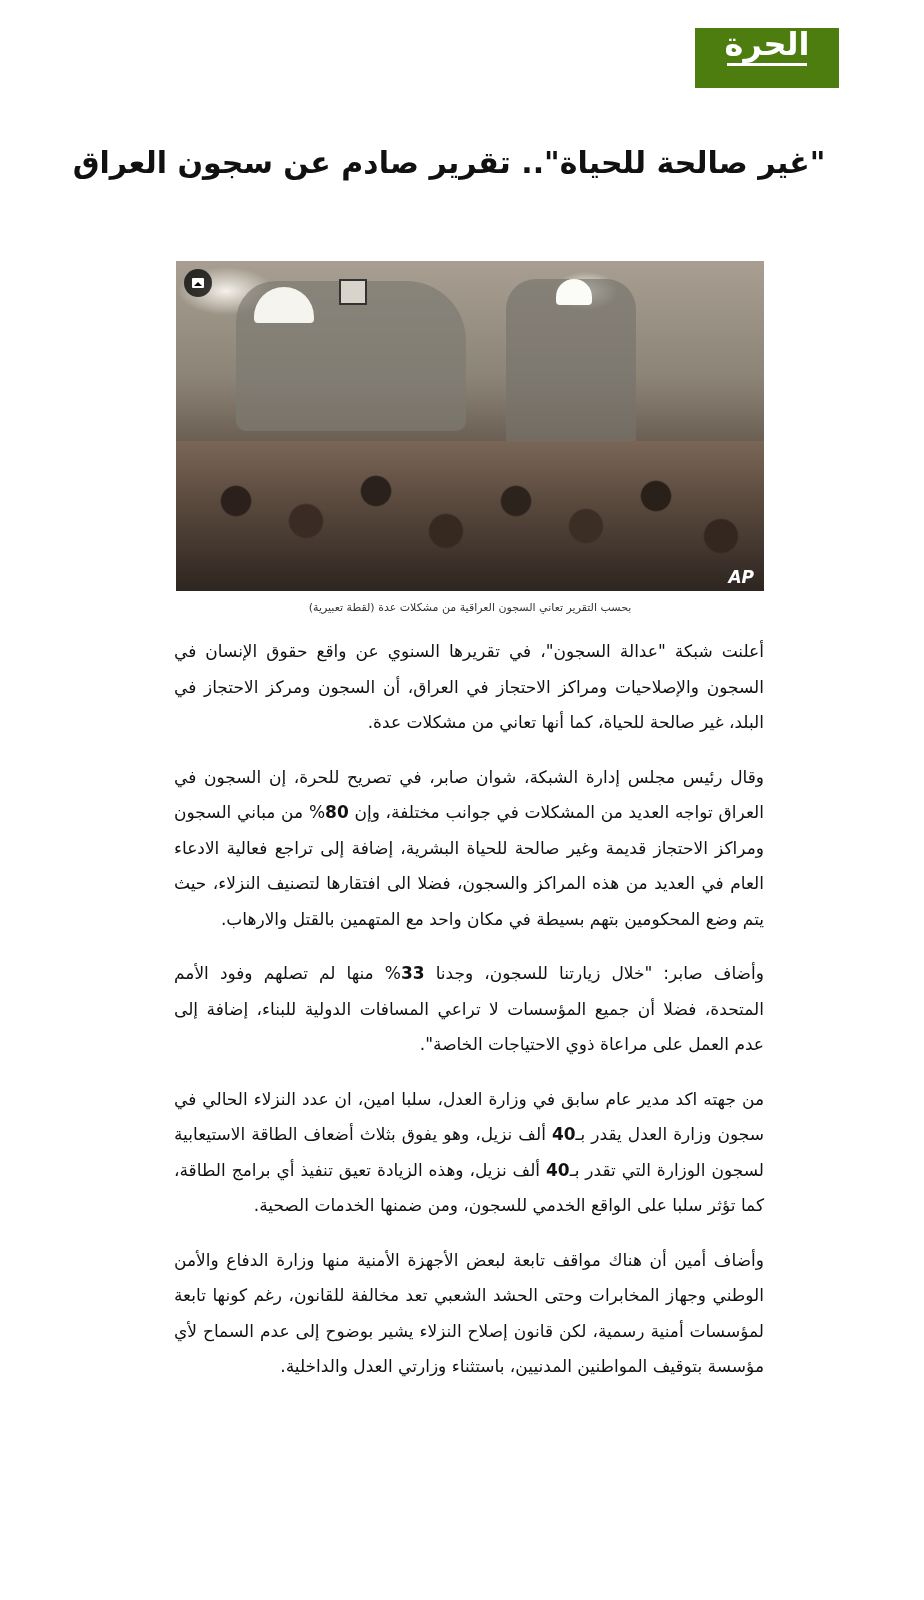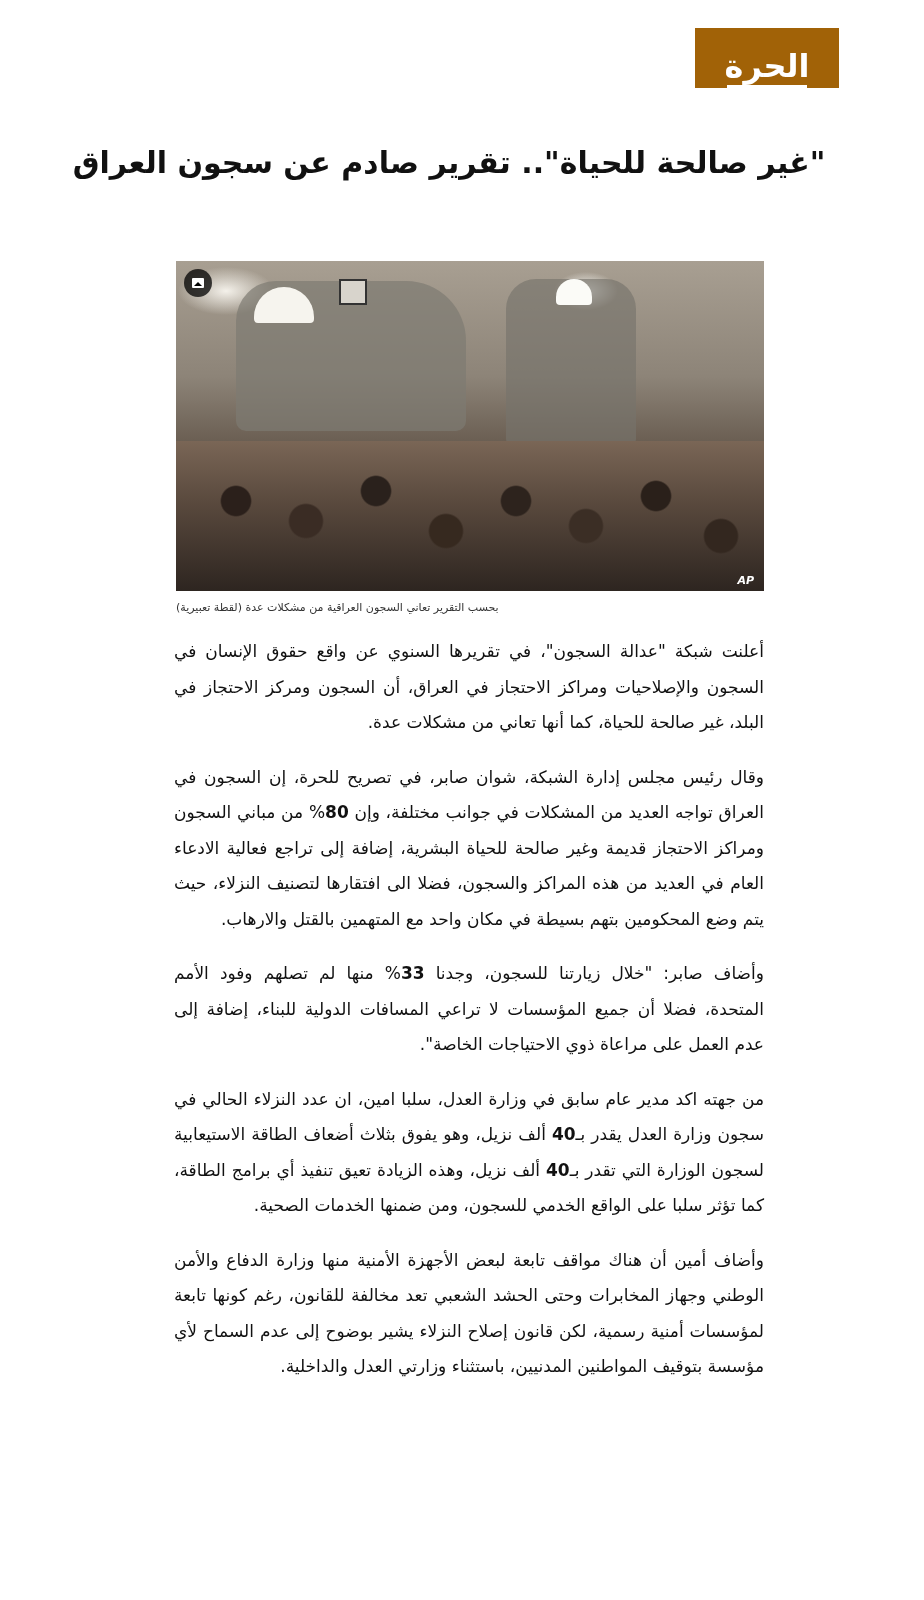--- a/index.html
+++ b/index.html
@@ -13,23 +13,23 @@
       position: relative;
       font-family: "DejaVu Sans", sans-serif;
       color: #1a1a1a;
     }
     .logo {
       position: absolute;
       top: 28px;
       left: 695px;
       width: 144px;
       height: 60px;
-      background: #a16207;
+      background: #4d7c0f;
       display: flex;
-      align-items: flex-end;
+      align-items: flex-start;
       justify-content: center;
     }
     .logo-text {
       color: #ffffff;
       font-family: "DejaVu Sans", sans-serif;
       font-weight: bold;
       font-size: 32px;
       line-height: 1;
       letter-spacing: -1px;
       position: relative;
@@ -162,29 +162,29 @@
       border-bottom: 4px solid #000;
     }
     .hero-credit {
       position: absolute;
       right: 10px;
       bottom: 4px;
       color: #ffffff;
       font-family: "DejaVu Sans", sans-serif;
       font-weight: bold;
       font-style: italic;
-      font-size: 11px;
+      font-size: 17px;
       direction: ltr;
     }
     .caption {
       position: absolute;
       top: 600px;
       right: 160px;
       width: 588px;
-      text-align: left;
+      text-align: center;
       font-family: "DejaVu Sans", sans-serif;
       font-size: 11px;
       color: #333333;
       line-height: 16px;
     }
     .article {
       position: absolute;
       top: 634px;
       right: 160px;
       width: 590px;

